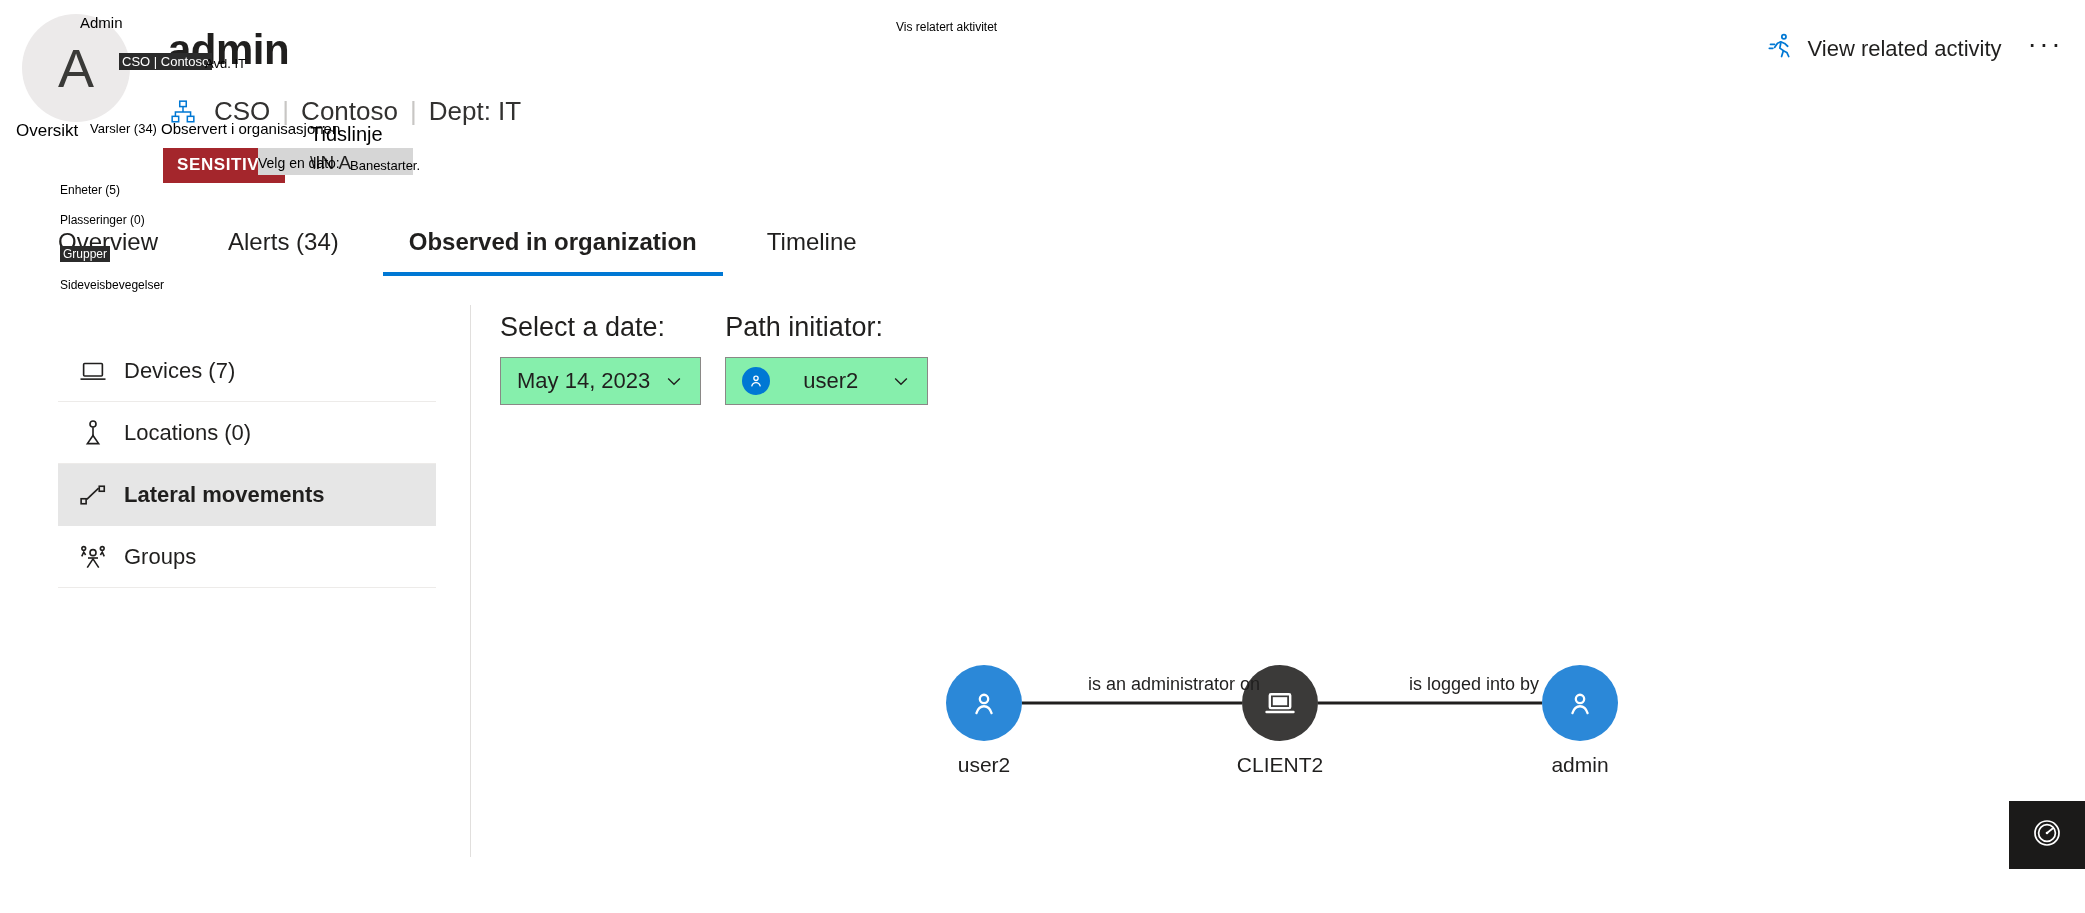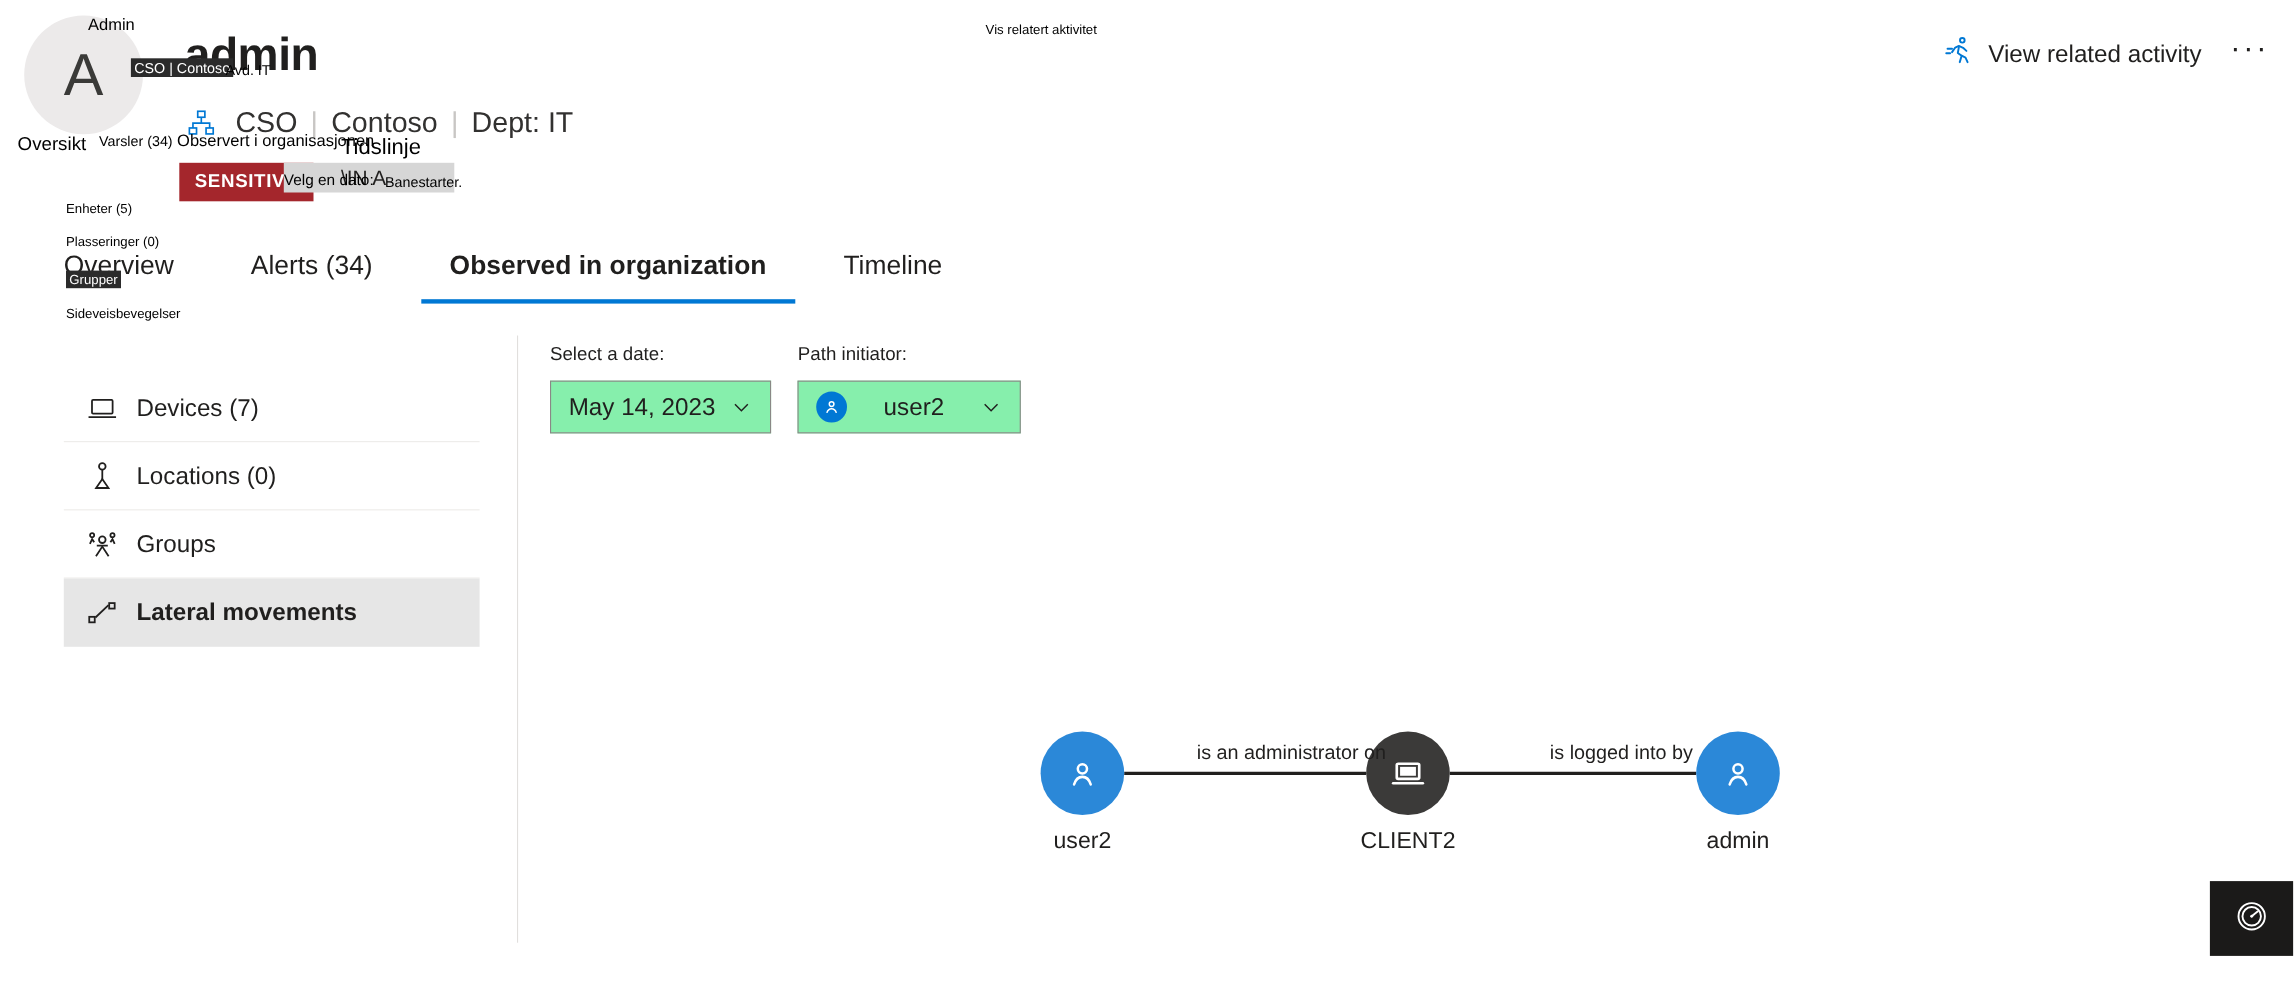--- a/index.html
+++ b/index.html
@@ -145,21 +145,21 @@
   }
 
   
   .filters {
     position: absolute;
     left: 500px; top: 312px;
     display: flex; gap: 24px;
   }
   .filter-block { display: flex; flex-direction: column; }
   .filter-label {
-    font-size: 17px; font-weight: 400; color: #201f1e;
+    font-size: 27px; font-weight: 400; color: #201f1e;
     margin-bottom: 14px; white-space: nowrap;
   }
   .dropdown {
     display: flex; align-items: center;
     border: 1px solid #8a8886;
     background: #86efac;
     height: 48px;
     padding: 0 16px;
     cursor: pointer;
     font-size: 22px; color: #201f1e;
@@ -287,44 +287,44 @@
       <span class="s-icon">
         <svg width="30" height="30" viewBox="0 0 24 24" fill="none" stroke="#201f1e" stroke-width="1.3">
           <circle cx="12" cy="4.8" r="2.4"></circle>
           <path d="M12 7.4v7"></path>
           <path d="M7.5 20.5L12 14l4.5 6.5z"></path>
         </svg>
       </span>
       <span class="s-label">Locations (0)</span>
     </div>
 
+    <div class="side-item selected">
+      <span class="s-icon">
+        <svg width="30" height="30" viewBox="0 0 24 24" fill="none" stroke="#201f1e" stroke-width="1.3">
+          <rect x="2.5" y="15" width="4" height="4"></rect>
+          <rect x="17" y="5" width="4" height="4"></rect>
+          <path d="M7 15.5L16.5 6.5"></path>
+        </svg>
+      </span>
+      <span class="s-label">Lateral movements</span>
+    </div>
+
     <div class="side-item">
       <span class="s-icon">
         <svg width="30" height="30" viewBox="0 0 24 24" fill="none" stroke="#201f1e" stroke-width="1.3">
           <circle cx="12" cy="8.5" r="2.4"></circle>
           <path d="M7.4 20.5l4.6-7 4.6 7"></path>
           <path d="M8 12.8h8"></path>
           <circle cx="4.6" cy="5.2" r="1.5"></circle>
           <circle cx="19.4" cy="5.2" r="1.5"></circle>
           <path d="M3 11.5l1.6-3.4 1.5 2.3"></path>
           <path d="M21 11.5l-1.6-3.4-1.5 2.3"></path>
         </svg>
       </span>
       <span class="s-label">Groups</span>
-    </div>
-
-    <div class="side-item selected">
-      <span class="s-icon">
-        <svg width="30" height="30" viewBox="0 0 24 24" fill="none" stroke="#201f1e" stroke-width="1.3">
-          <rect x="2.5" y="15" width="4" height="4"></rect>
-          <rect x="17" y="5" width="4" height="4"></rect>
-          <path d="M7 15.5L16.5 6.5"></path>
-        </svg>
-      </span>
-      <span class="s-label">Lateral movements</span>
     </div>
 
   </div>
 
   <div class="v-divider"></div>
 
   <div class="filters">
 
     <div class="filter-block">
       <div class="filter-label">Select a date:</div>

